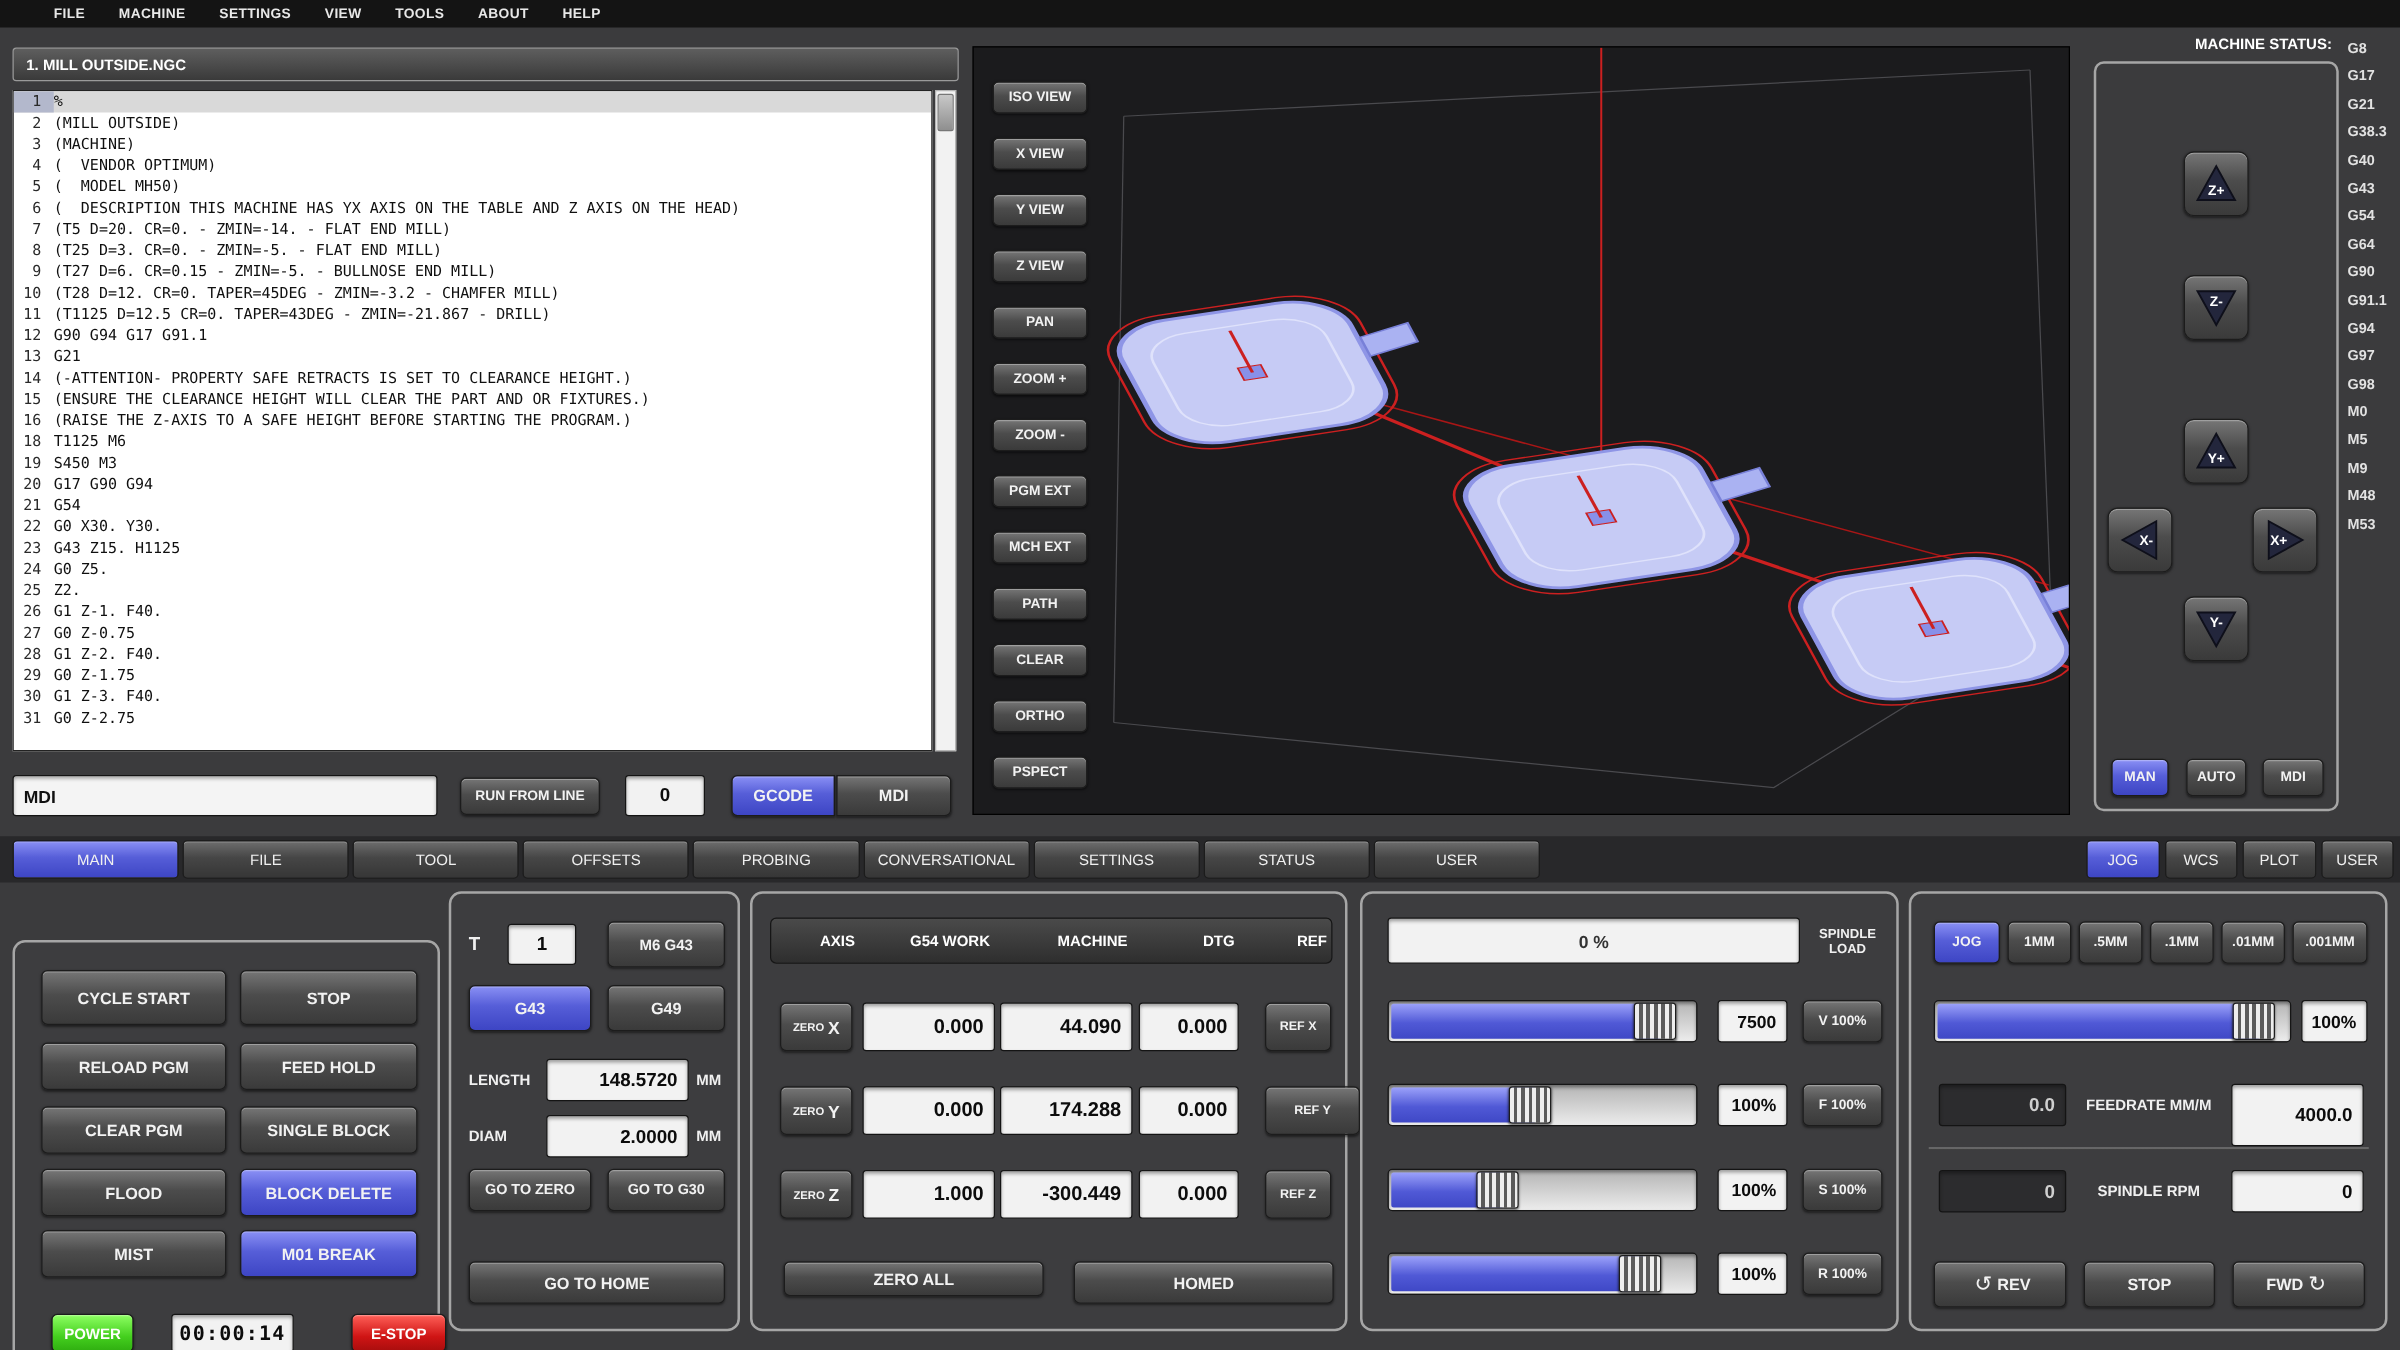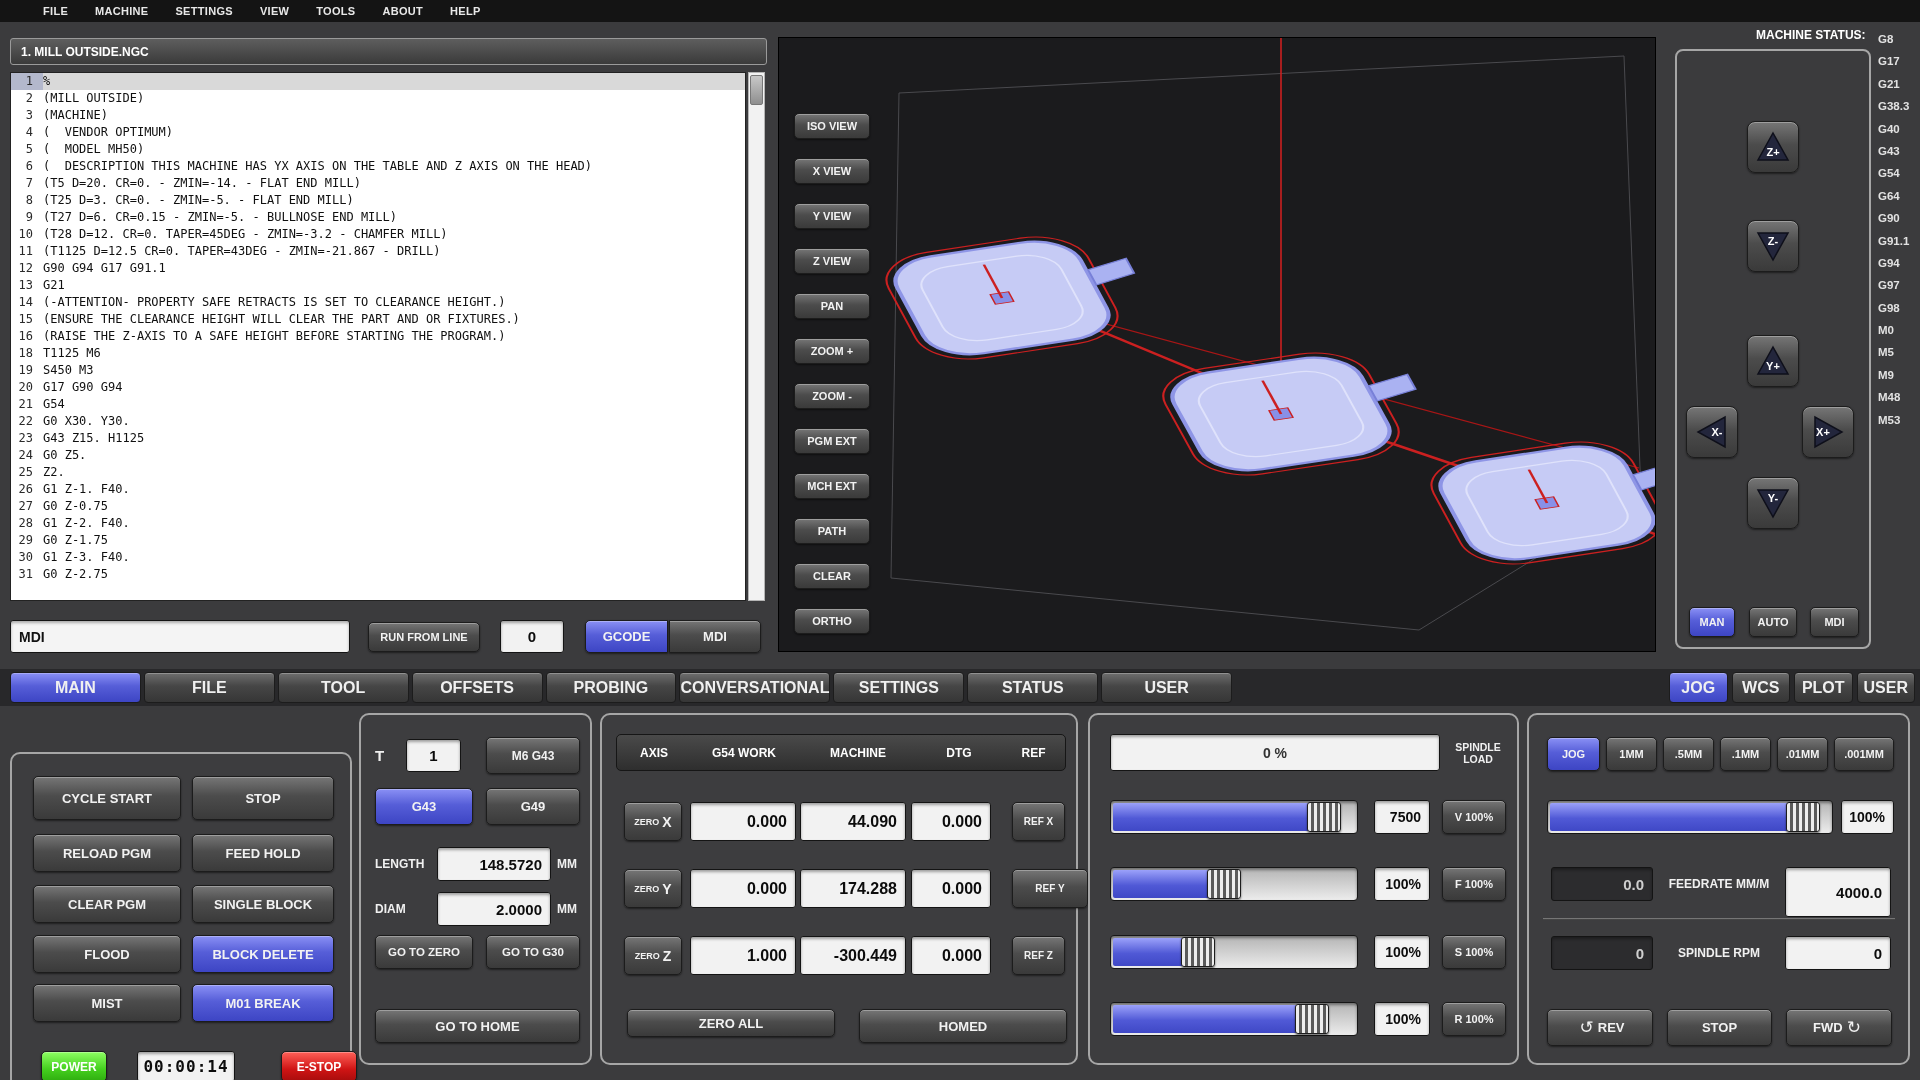--- a/index.html
+++ b/index.html
@@ -106,21 +106,20 @@
   }
   
   #view3d {
     position:absolute; left:778px; top:37px; width:878px; height:615px;
     background:#1b1b1d; border:1px solid #000; overflow:hidden;
   }
   #view3d svg.scene { position:absolute; left:0; top:0; }
   .vbtn {
     position:absolute; left:15px; width:76px; height:26px;
     font-size:11px;
-    margin-top:48px;
   }
   
   #mstatus-label { position:absolute; left:1756px; top:28px; font-size:12px; font-weight:bold; color:#fff; }
   #mstatus-codes { position:absolute; left:1878px; top:28px; width:42px; }
   #mstatus-codes .mcode { display:block; height:22.4px; line-height:22.4px;
     font-size:11.5px; font-weight:bold; color:#e2e2e2; }
   
   #jogpad {
     position:absolute; left:1675px; top:49px; width:196px; height:600px;
     border:2px solid #a6a6a6; border-radius:8px;
@@ -128,30 +127,30 @@
   .jogbtn { border-radius:8px; }
   .jogbtn svg { display:block; }
   .mode-btn { font-size:11px; }
   
   #tabstrip { position:absolute; left:0; top:669px; width:1920px; height:37px; background:#28282a; }
   #tabs-left { position:absolute; left:10px; top:672px; width:1222px; height:31px; display:flex; gap:3px; }
   #tabs-right { position:absolute; left:1669px; top:672px; width:246px; height:31px; display:flex; gap:4px; }
   .tab { position:relative; flex:1; display:flex; align-items:center; justify-content:center;
     background:linear-gradient(#6e6e6e,#464646 45%,#363636);
     border:1px solid #1c1c1c; border-radius:4px;
-    font-size:16px; font-weight:bold; color:#f0f0f0;
+    font-size:12px; font-weight:normal; color:#f0f0f0;
     box-shadow:inset 0 1px 0 rgba(255,255,255,.25); }
   .tab.active { background:linear-gradient(#8a90f5,#565ed8 45%,#3d45c4); }
   
   #dro-header {
     position:absolute; left:14px; top:19px; width:450px; height:37px;
     background:linear-gradient(#4a4a4a,#2e2e2e);
     border:1px solid #161616; border-radius:5px;
     display:grid; grid-template-columns:58px 106px 106px 80px 53px;
-    column-gap:8px; padding-left:8px; align-items:center;
+    column-gap:8px; padding-left:24px; align-items:center;
   }
   #dro-header span { text-align:center; font-size:12px; font-weight:bold; color:#fff; }
   .zero-btn .zsm { font-size:9px; margin-right:3px; }
   .zero-btn .zax { font-size:14px; }
   .divider { position:absolute; height:2px; background:linear-gradient(#8e8e8e,#2c2c2c); }
   .small-note { font-size:10.5px; line-height:12px; text-align:center; font-weight:bold; }
   .arrow-ic { font-size:17px; line-height:1; margin:0 4px; font-weight:normal; }
 </style>
 </head>
 <body>

